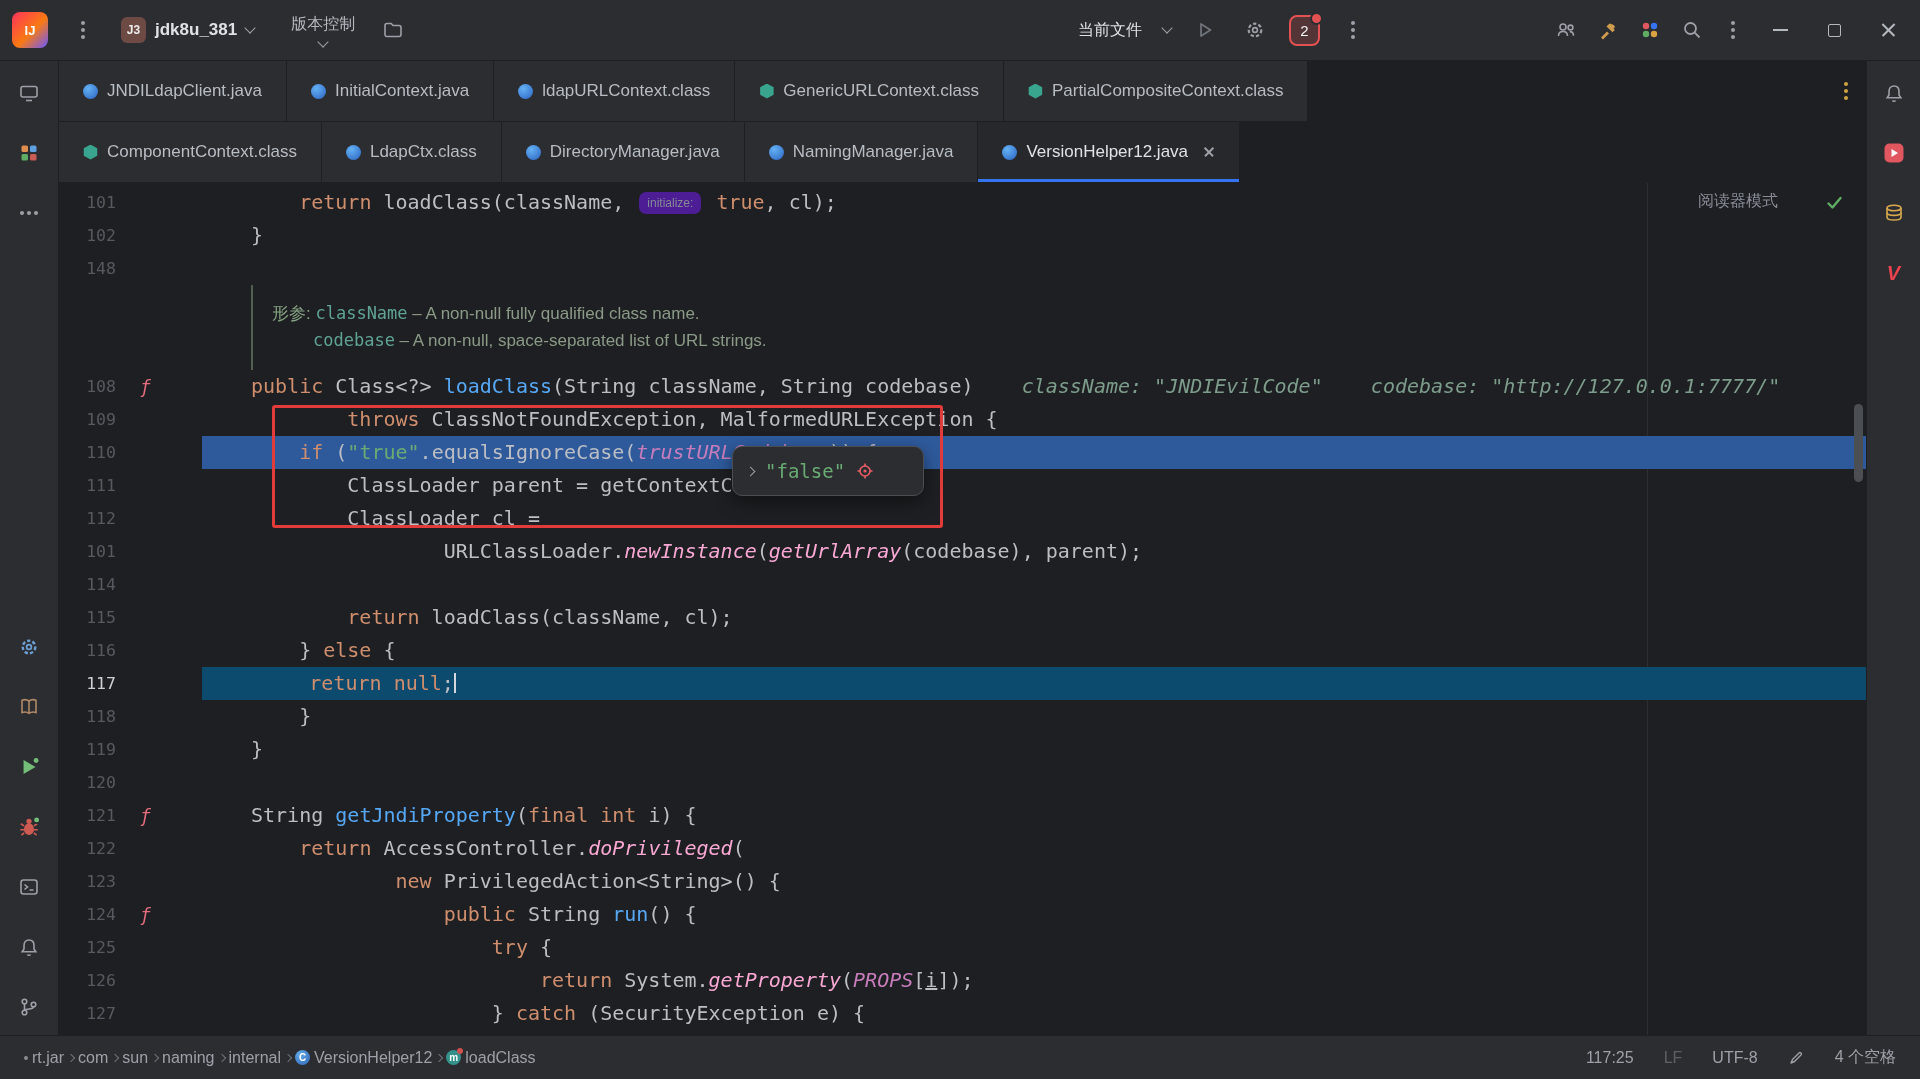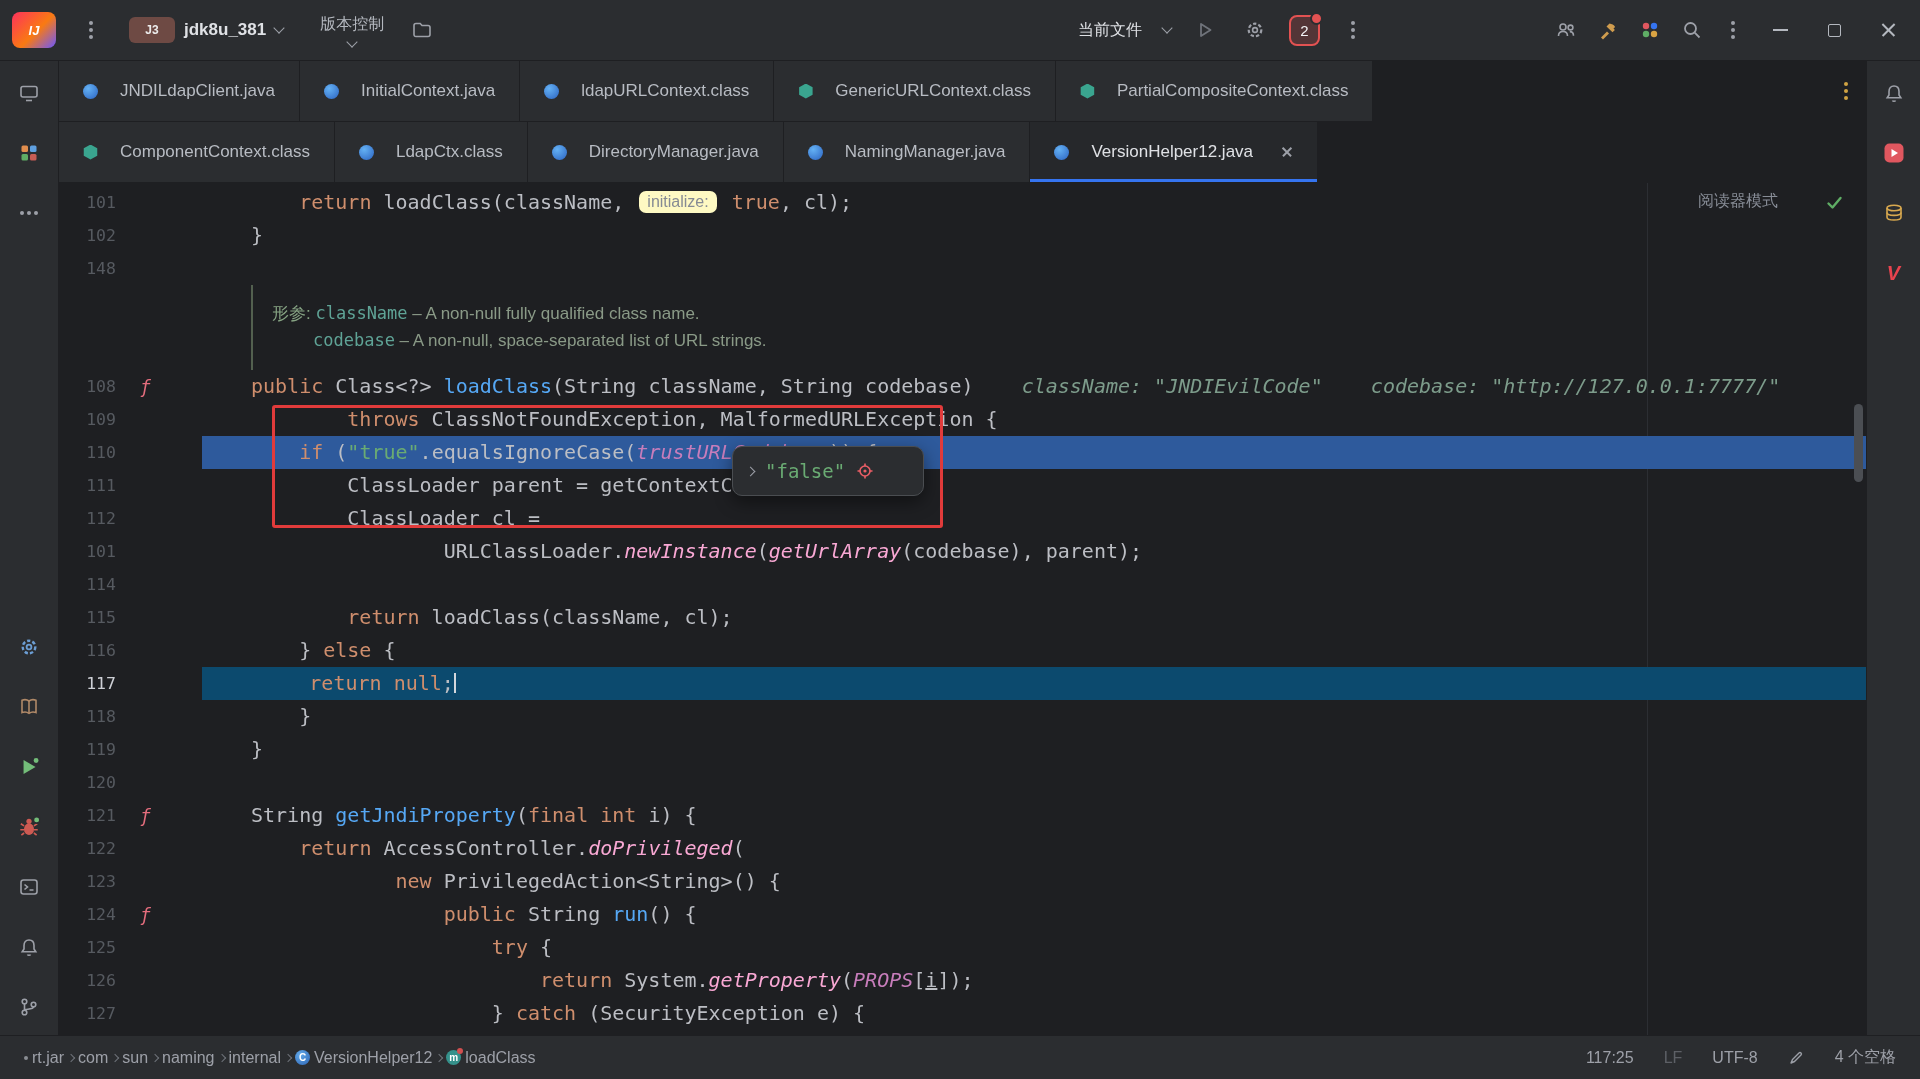--- a/index.html
+++ b/index.html
@@ -4,29 +4,29 @@
 <style>
   * { margin:0; padding:0; box-sizing:border-box; }
   html,body { background:#000; }
   .app{ width:1920px; height:1079px; position:relative; overflow:hidden;
         background:#1e1f22; color:#bcbec4;
         font-family:"Liberation Sans","DejaVu Sans",sans-serif; }
 
   
   .titlebar{ height:61px; background:#2b2d30; border-bottom:1px solid #1e1f22;
              display:flex; align-items:center; position:relative; }
-  .logo{ width:44px; height:36px; border-radius:8px; margin-left:12px;
+  .logo{ width:36px; height:36px; border-radius:8px; margin-left:12px;
          background:linear-gradient(135deg,#fe315d 0%,#f97a12 55%,#6b57ff 100%);
          display:flex; align-items:center; justify-content:center;
-         color:#fff; font-weight:bold; font-size:13px;font-style:italic; }
+         color:#fff; font-weight:bold; font-size:13px; }
   .kebab-box{ width:30px; height:30px; display:flex; align-items:center; justify-content:center; border-radius:6px; }
   .kebab{ width:4px; height:4px; border-radius:50%; background:#9da0a8;
           box-shadow:0 -7px 0 #9da0a8, 0 7px 0 #9da0a8; }
   .proj-chip{ display:flex; align-items:center; gap:9px; margin-left:14px; padding:5px 9px; border-radius:8px; }
-  .proj-badge{ width:46px; height:26px; border-radius:6px; background:#6e4a44; color:#ececec;
+  .proj-badge{ width:25px; height:26px; border-radius:6px; background:#6e4a44; color:#ececec;
                font-size:12px; font-weight:bold; display:flex; align-items:center; justify-content:center; }
   .proj-name{ color:#dfe1e5; font-weight:600; font-size:17px; }
   .chev{ width:8px; height:8px; border-right:1.8px solid #9da0a8; border-bottom:1.8px solid #9da0a8;
          transform:rotate(45deg); display:inline-block; margin-top:-5px; }
   .vcs{ display:flex; align-items:center; gap:8px; margin-left:28px; color:#b4b8bf; font-size:16px;flex-direction:column; }
   .tb-icon{ display:flex; align-items:center; justify-content:center; width:32px; height:32px; border-radius:6px; }
   .tb-center{ position:absolute; left:1078px; top:0; height:100%; display:flex; align-items:center; gap:18px; }
   .runcfg{ display:flex; align-items:center; gap:21px; color:#dfe1e5; font-size:16px; }
   .dbg-badge{ width:31px; height:31px; border:2px solid #e35252; background:rgba(227,82,82,.22);
               border-radius:8px; color:#f2f3f5; display:flex; align-items:center; justify-content:center;
@@ -50,21 +50,21 @@
   .stripe .sicon.first{ margin-top:20px; }
   .stripe .spacer{ flex:1; }
   .hdots{ width:4px; height:4px; border-radius:50%; background:#9da0a8;
           box-shadow:-7px 0 0 #9da0a8, 7px 0 0 #9da0a8; }
   .v-letter{ color:#e8434e; font-weight:bold; font-style:italic; font-size:20px; }
 
   
   .editor-col{ flex:1; display:flex; flex-direction:column; min-width:0; }
   .tabrow{ height:61px; background:#1e1f22; display:flex; align-items:stretch;
            border-bottom:1px solid #1e1f22; position:relative; }
-  .tab{ display:flex; align-items:center; gap:22px; padding:0 24px; background:#2b2d30;
+  .tab{ display:flex; align-items:center; gap:9px; padding:0 24px; background:#2b2d30;
         border-right:1px solid #1e1f22; font-size:17px; color:#b8bcc3; white-space:nowrap; }
   .tab.active{ background:#26282b; color:#dfe1e5; position:relative; }
   .tab.active::after{ content:''; position:absolute; left:0; right:0; bottom:0; height:3px; background:#3574f0; }
   .ticon{ flex:none; }
   .ticon-java{ width:15px; height:15px; border-radius:50%;
                background:radial-gradient(circle at 35% 30%, #64b1f4, #2b63c1); }
   .ticon-class{ width:15px; height:15px; background:#3aa58f;
                 clip-path:polygon(50% 0,95% 25%,95% 75%,50% 100%,5% 75%,5% 25%); }
   .tab-close{ position:relative; width:12px; height:12px; margin-left:6px; }
   .tab-close::before,.tab-close::after{ content:''; position:absolute; left:0; top:5px; width:12px; height:1.5px; background:#9da0a8; }
@@ -90,21 +90,21 @@
 
   .t-def{ color:#bcbec4; }
   .t-kw{ color:#cf8e6d; }
   .t-str{ color:#6aab73; }
   .t-mdecl{ color:#56a8f5; }
   .t-smeth{ color:#f9a8d4; font-style:italic; }
   .t-sfield{ color:#c77dbb; font-style:italic; }
   .t-uvar{ color:#bcbec4; text-decoration:underline; }
   .t-dbg{ color:#7d9c8b; font-style:italic; }
   .t-inlay{ display:inline-block; font-family:"Liberation Sans","DejaVu Sans",sans-serif;
-            font-size:16px; line-height:20px; background:#fef9c3; color:#868b94;
+            font-size:12px; line-height:20px; background:#4c1d95; color:#868b94;
             border-radius:7px; padding:1px 8px; margin:0 3px; vertical-align:2px; }
   .t-caret{ display:inline-block; width:2.5px; height:20px; background:#d4d7dd; vertical-align:-3px; }
 
   .doc-block{ height:85px; margin-left:192px; border-left:2px solid #53604f; padding:15px 0 0 19px;
               font-family:"Liberation Sans","DejaVu Sans",sans-serif; font-size:17px; line-height:26px;
               color:#8a9a87; white-space:pre-wrap; }
   .doc-tag{ color:#86a383; }
   .doc-param{ font-family:"DejaVu Sans Mono","Liberation Mono",monospace; color:#5fa396; }
   .doc-line2{ padding-left:41px; }
 

